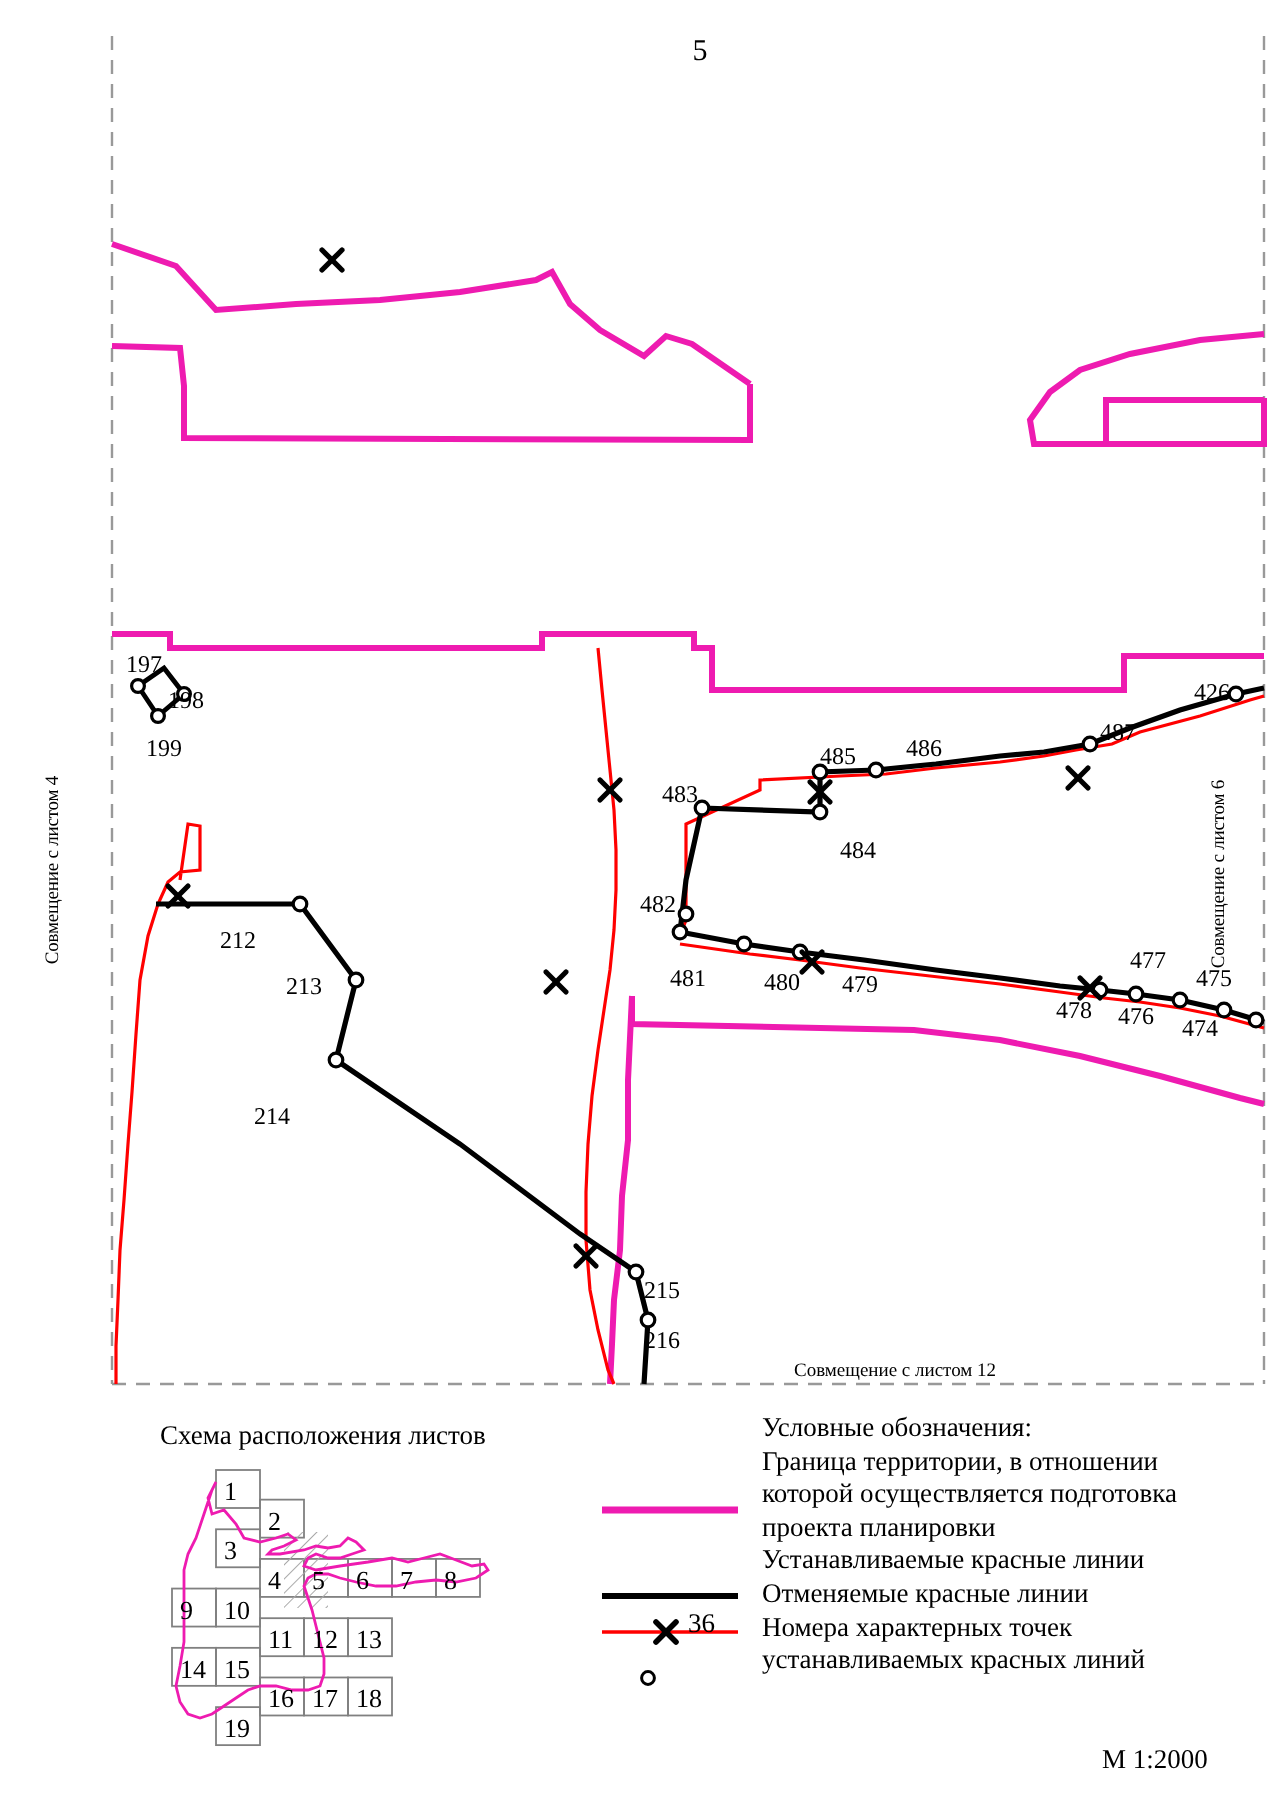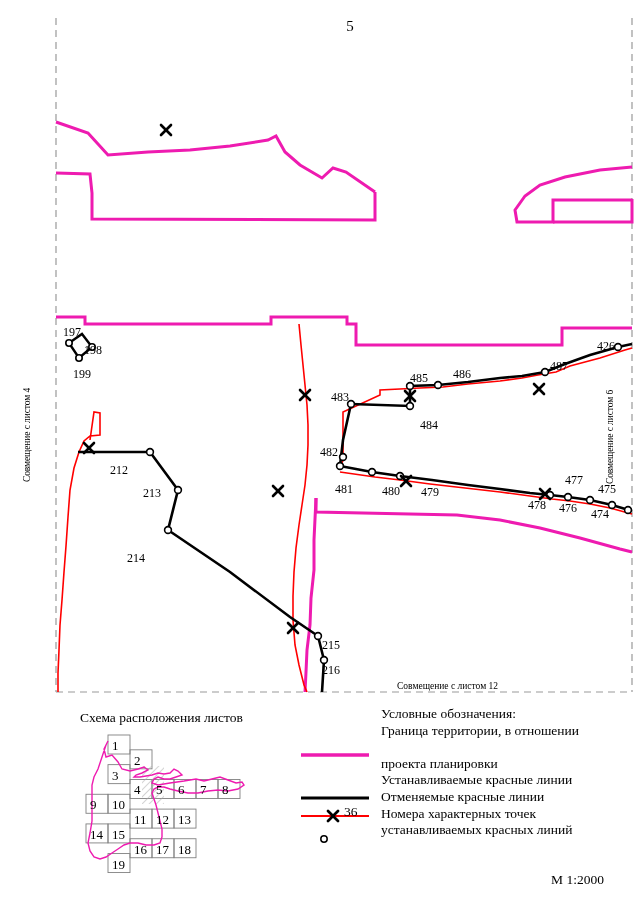--- a/index.html
+++ b/index.html
@@ -353,20 +353,21 @@
         <line x1="31" y1="105" x2="41" y2="115"></line>
         <line x1="41" y1="105" x2="31" y2="115"></line>
       </g>
       <circle cx="27" cy="133" r="3.2" fill="#ffffff" stroke="#000000" stroke-width="1.5"></circle>
     </svg>
 
     <div class="legend-pt-num">36</div>
 
     <div class="legend-text legend-title">Условные обозначения:</div>
     <div class="legend-text legend-b1">Граница территории, в отношении</div>
+    <div class="legend-text legend-b2">которой осуществляется подготовка</div>
     <div class="legend-text legend-b3">проекта планировки</div>
     <div class="legend-text legend-est">Устанавливаемые красные линии</div>
     <div class="legend-text legend-canc">Отменяемые красные линии</div>
     <div class="legend-text legend-num2">устанавливаемых красных линий</div>
     <div class="legend-text legend-num1">Номера характерных точек</div>
   </div>
 
   <div class="scale-label">M 1:2000</div>
 
 </div>

